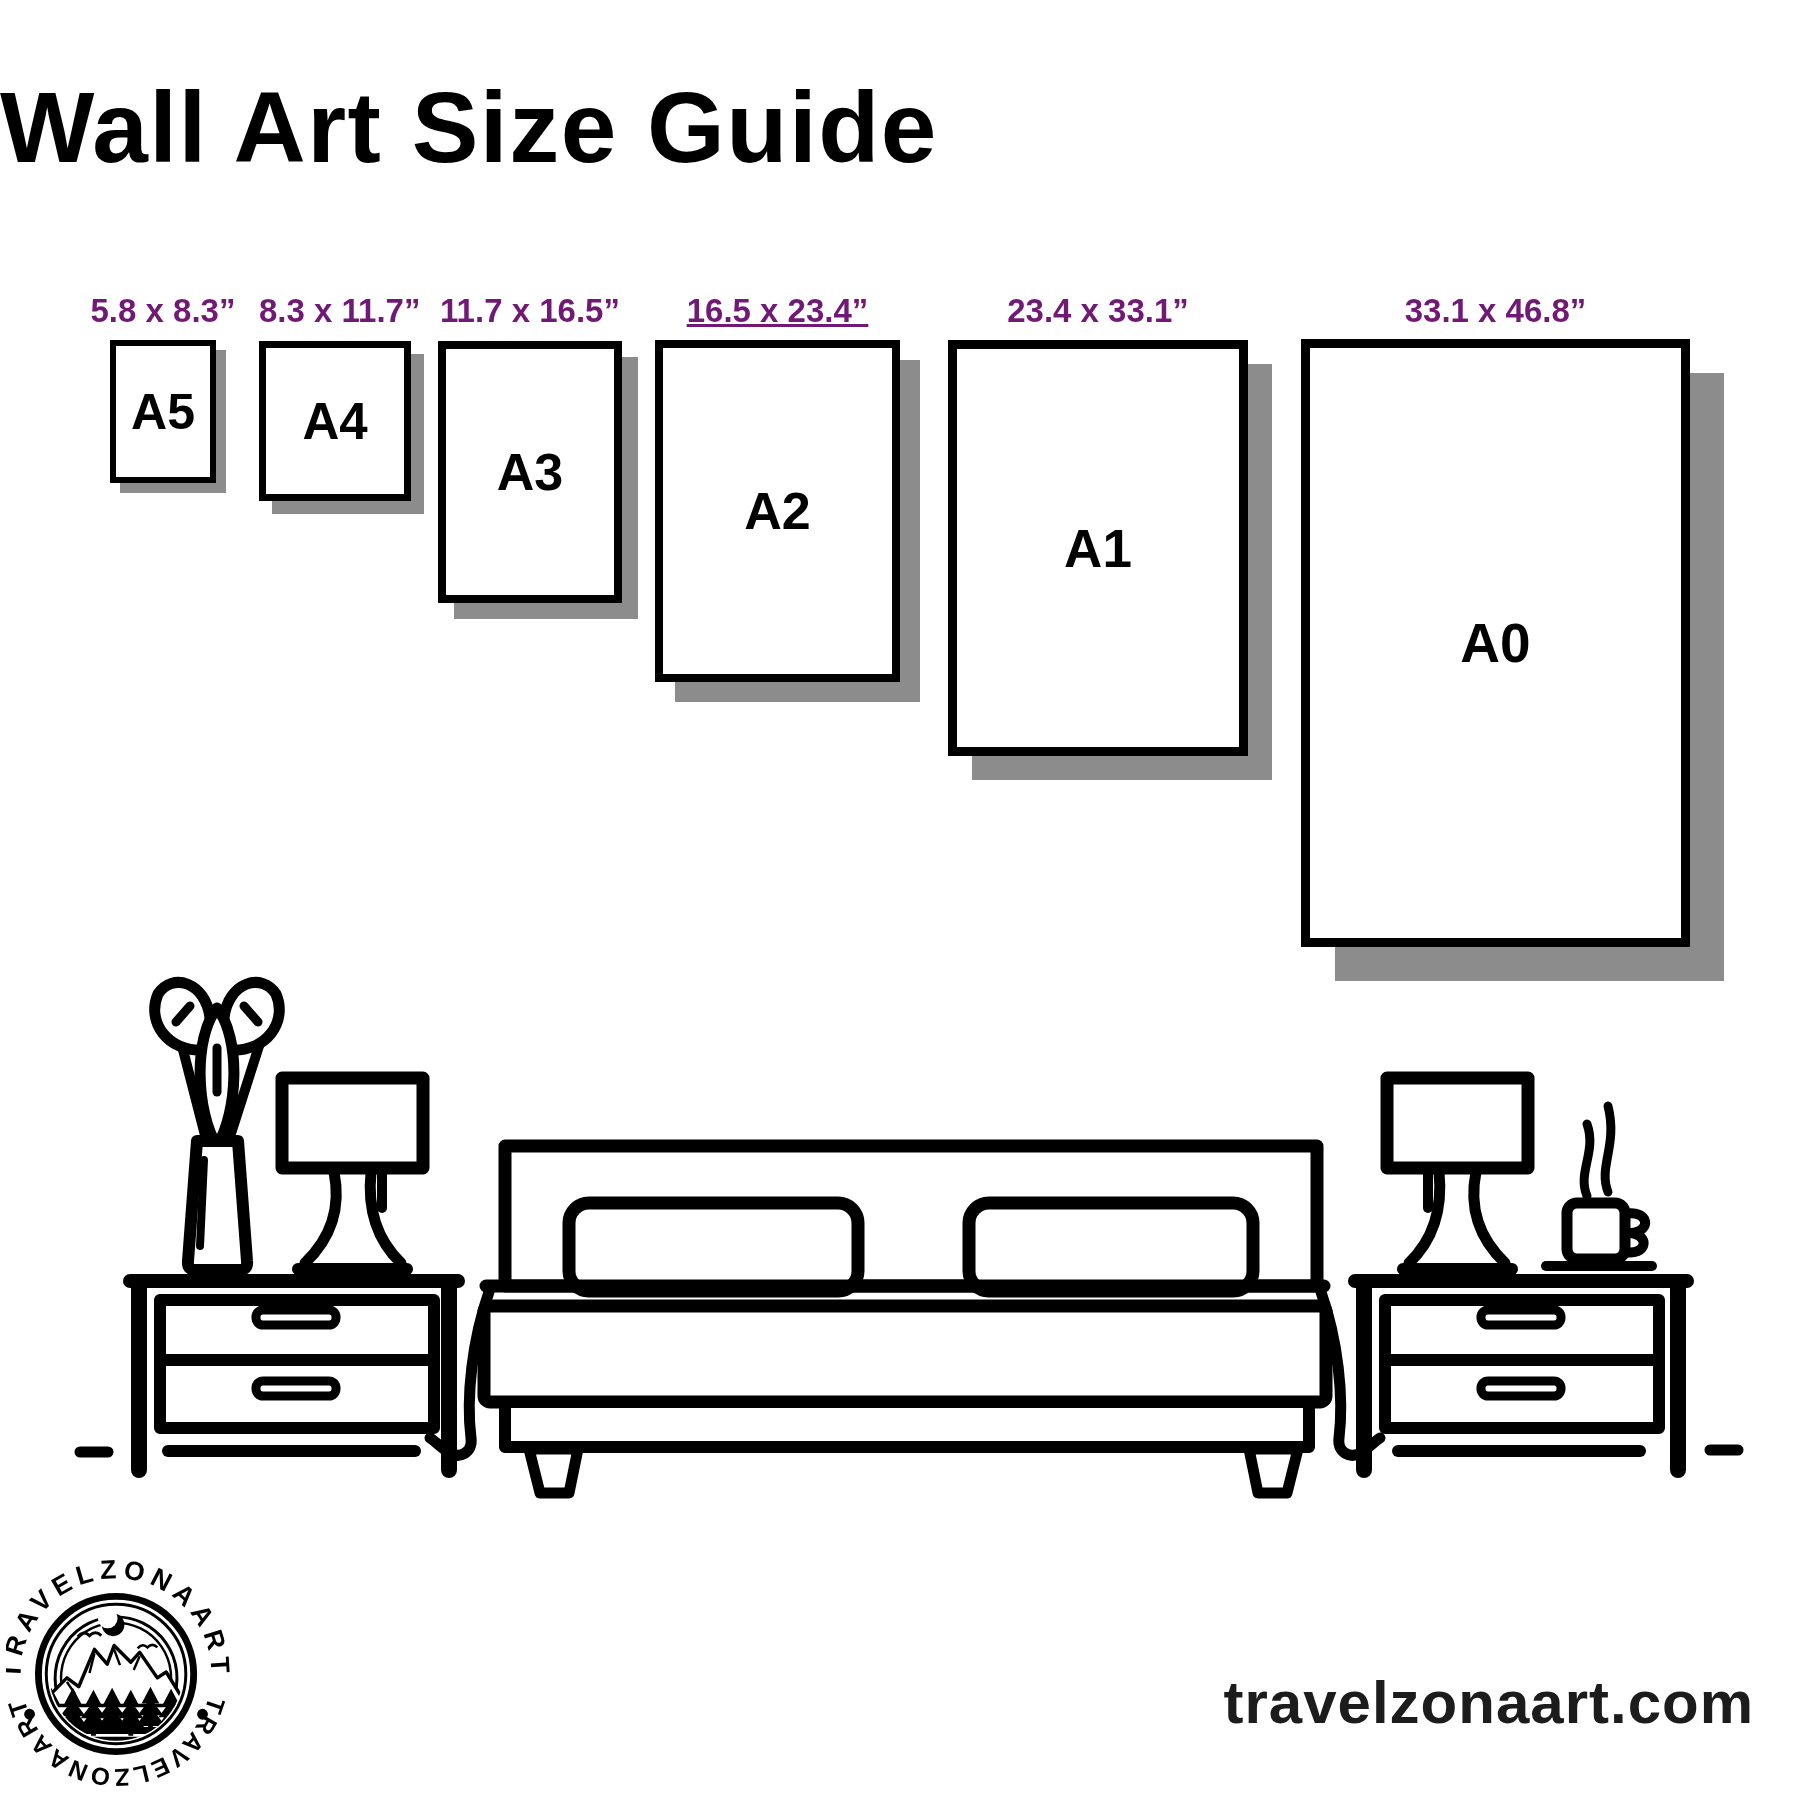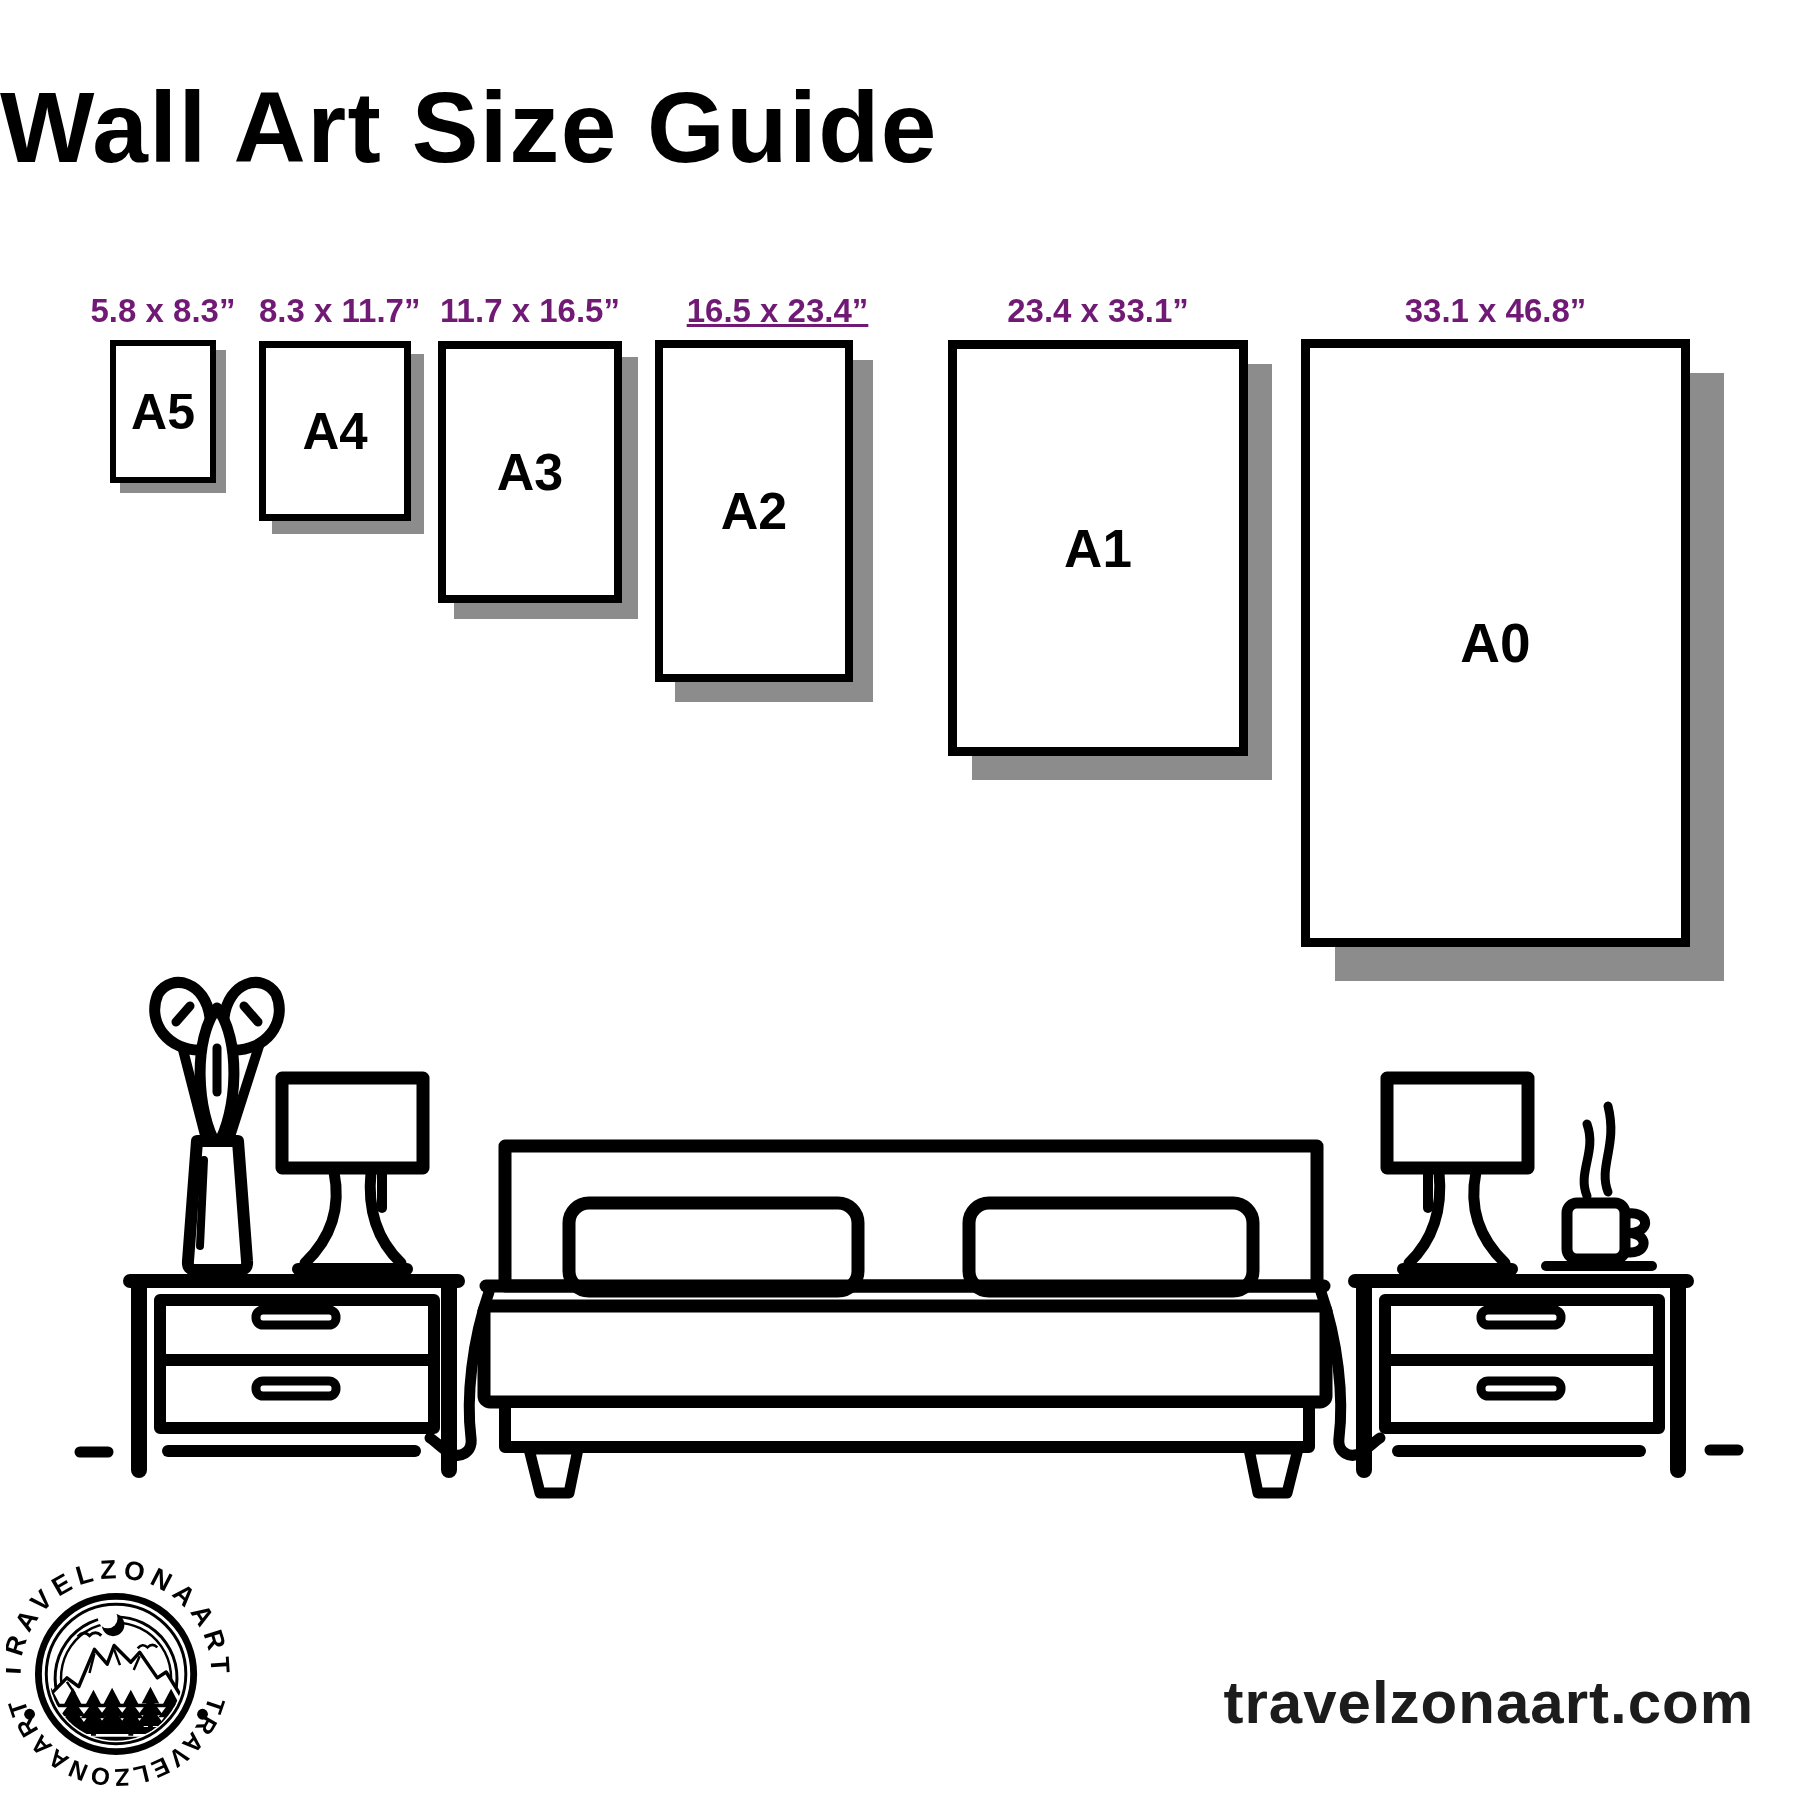--- a/index.html
+++ b/index.html
@@ -34,23 +34,23 @@
     font-weight:bold;color:#000;
   }
   #l-a5{left:48px;  width:230px; top:292px;}
   #l-a4{left:259px; width:152px; top:292px;}
   #l-a3{left:438px; width:184px; top:292px;}
   #l-a2{left:655px; width:245px; top:292px;text-decoration:underline;}
   #l-a1{left:948px; width:300px; top:292px;}
   #l-a0{left:1301px;width:389px; top:292px;}
 
   #f-a5{left:110px; top:340px;width:106px;height:143px;border-width:6px;box-shadow:10px 10px 0 #8c8c8c;font-size:50px;}
-  #f-a4{left:259px; top:341px;width:152px;height:180px;border-width:7px;box-shadow:13px 13px 0 #8c8c8c;font-size:51px;}
+  #f-a4{left:259px; top:341px;width:152px;height:160px;border-width:7px;box-shadow:13px 13px 0 #8c8c8c;font-size:51px;}
   #f-a3{left:438px; top:341px;width:184px;height:262px;border-width:8px;box-shadow:16px 16px 0 #8c8c8c;font-size:52px;}
-  #f-a2{left:655px; top:340px;width:198px;height:342px;border-width:8px;box-shadow:20px 20px 0 #8c8c8c;font-size:52px;}
+  #f-a2{left:655px; top:340px;width:245px;height:342px;border-width:8px;box-shadow:20px 20px 0 #8c8c8c;font-size:52px;}
   #f-a1{left:948px; top:340px;width:300px;height:416px;border-width:9px;box-shadow:24px 24px 0 #8c8c8c;font-size:53px;}
   #f-a0{left:1301px;top:339px;width:389px;height:608px;border-width:9px;box-shadow:34px 34px 0 #8c8c8c;font-size:55px;}
 
   #scene{position:absolute;left:0;top:850px;width:1800px;height:680px;}
   #logo{position:absolute;left:6px;top:1552px;width:226px;height:240px;}
   .website{
     position:absolute;top:1668px;right:46px;
     font-size:60px;font-weight:bold;letter-spacing:1px;
     color:#1c1c1c;white-space:nowrap;
   }

